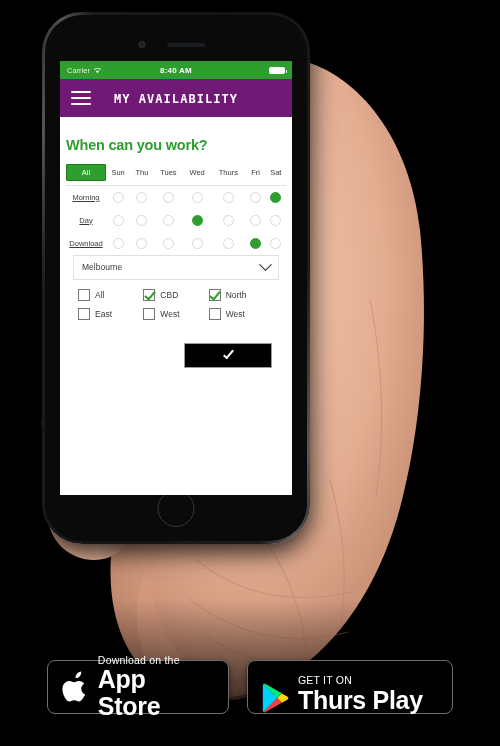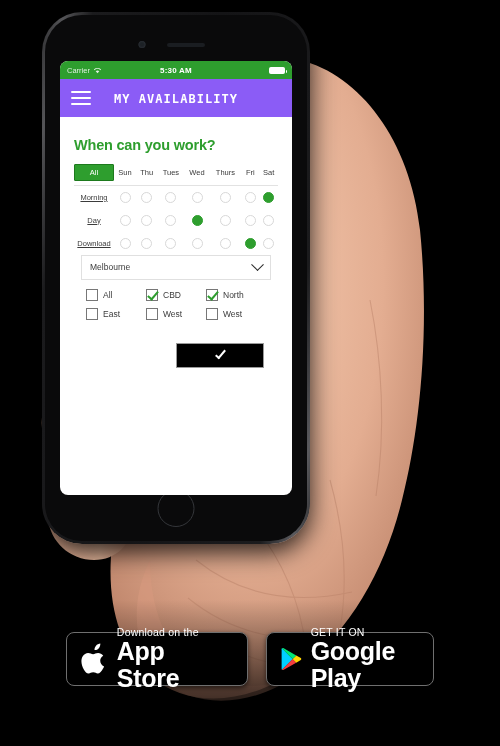--- a/index.html
+++ b/index.html
@@ -47,21 +47,20 @@
     border:1px solid #34363a;
   }
 
   
   #screen {
     position:absolute;
     left:18px; top:49px;
     width:232px; height:434px;
     background:#fff;
     overflow:hidden;
-    border-radius:8px;
   }
 
   
   .statusbar {
     height:18px; background:#2e9e2e; color:#dff0df;
     display:flex; align-items:center;
     font-size:7.5px; padding:0 7px; position:relative;
   }
   .sb-left { display:flex; align-items:center; gap:3px; }
   .sb-time {
@@ -73,38 +72,38 @@
     width:16px; height:7px; border:1px solid #fff; border-radius:1.5px;
     position:relative; background:#fff;
   }
   .batt:after {
     content:""; position:absolute; right:-3px; top:2px;
     width:1.5px; height:3px; background:#fff; border-radius:0 1px 1px 0;
   }
 
   
   .navbar {
-    height:38px; background:#8b5cf6;
+    height:38px; background:#701a75;
     display:flex; align-items:center; position:relative;
   }
   .hamburger {
     margin-left:11px; width:20px; display:flex; flex-direction:column; gap:3.5px;
     cursor:pointer;
   }
   .hamburger i { display:block; height:2.5px; background:#fff; border-radius:1px; }
   .navtitle {
     position:absolute; left:0; right:0; text-align:center;
     color:#fff; font-size:12.5px; font-weight:bold;
     letter-spacing:1.1px;
     font-family:"DejaVu Sans Mono", monospace;
     transform:scaleX(.96);
   }
 
   
-  .content { padding:0 14px; }
+  .content { padding:0 6px; }
   .h2 {
     color:#2e9e2e; font-size:14.5px; font-weight:bold;
     letter-spacing:-.2px;
   }
   #when-head { margin-top:20px; margin-bottom:11px; }
   #where-head { margin-top:22px; margin-bottom:9px; }
 
   
   table.grid { width:100%; border-collapse:collapse; }
   table.grid th, table.grid td {
@@ -171,34 +170,34 @@
     display:flex; align-items:center; justify-content:center; cursor:pointer;
   }
   .tick-white {
     width:5px; height:11px;
     border-right:2.6px solid #fff; border-bottom:2.6px solid #fff;
     transform:rotate(40deg); margin-top:-3px;
   }
 
   
   .badges {
-    position:absolute; left:0; right:0; bottom:60px;
+    position:absolute; left:0; right:0; bottom:32px;
     display:flex; justify-content:center; gap:18px; z-index:6;
   }
   .badge {
     height:54px; background:#000; border:1px solid #6f6f6f;
     border-radius:8px; display:flex; align-items:center;
     padding:0 14px; gap:9px; cursor:pointer;
     box-shadow:0 2px 5px rgba(0,0,0,.6);
   }
   .badge .txt { line-height:1.06; color:#fff; }
   .badge .t1 { font-size:10.5px; letter-spacing:.2px; }
   .badge .t2 { font-size:25px; font-weight:bold; letter-spacing:-.3px; }
   #apple-badge { width:182px; }
-  #gplay-badge { width:168px; }
+  #gplay-badge { width:206px;align-items:flex-end; }
   .t1-gp { font-size:11px; letter-spacing:1.1px; }
 </style>
 </head>
 <body>
 
 <svg id="hand" viewBox="0 0 500 746" preserveAspectRatio="none">
   <defs>
     <linearGradient id="skin" x1="0" y1="0" x2="1" y2="1">
       <stop offset="0%" stop-color="#f2c3a6"></stop>
       <stop offset="35%" stop-color="#e7b195"></stop>
@@ -276,21 +275,21 @@
   <div id="screen">
 
     <div class="statusbar">
       <div class="sb-left">
         <span>Carrier</span>
         <svg width="9" height="7" viewBox="0 0 12 9">
           <path d="M6 8.2 L3.6 5.6 A3.4 3.4 0 0 1 8.4 5.6 Z" fill="#dff0df"></path>
           <path d="M1.6 3.6 A6.4 6.4 0 0 1 10.4 3.6" stroke="#dff0df" stroke-width="1.4" fill="none"></path>
         </svg>
       </div>
-      <div class="sb-time">5:30 AM</div>
+      <div class="sb-time">8:40 AM</div>
       <div class="sb-right">
         <span class="batt"></span>
       </div>
     </div>
 
     <div class="navbar">
       <div class="hamburger">
         <i></i>
         <i></i>
         <i></i>
@@ -413,17 +412,17 @@
 
   <div class="badge" id="gplay-badge">
     <svg width="27" height="30" viewBox="0 0 26 29">
       <path fill="#00d0ff" d="M1.2 1.1C.9 1.45.75 2 .75 2.7v23.6c0 .7.15 1.25.45 1.6l.1.08L14.6 14.7v-.32L1.3 1.02z"></path>
       <path fill="#ffd400" d="M19 19.2l-4.4-4.5v-.32l4.4-4.4.1.06 5.25 3c1.5.85 1.5 2.24 0 3.1l-5.25 3z"></path>
       <path fill="#f23f3f" d="M19.1 19.15L14.6 14.55 1.2 27.98c.5.52 1.3.58 2.22.06l15.68-8.9"></path>
       <path fill="#00e676" d="M19.1 9.95L3.42 1.06C2.5.53 1.7.6 1.2 1.12l13.4 13.43z"></path>
     </svg>
     <div class="txt">
       <div class="t1 t1-gp">GET IT ON</div>
-      <div class="t2">Google Play</div>
+      <div class="t2">Thurs Play</div>
     </div>
   </div>
 
 </div>
 
 </body></html>

